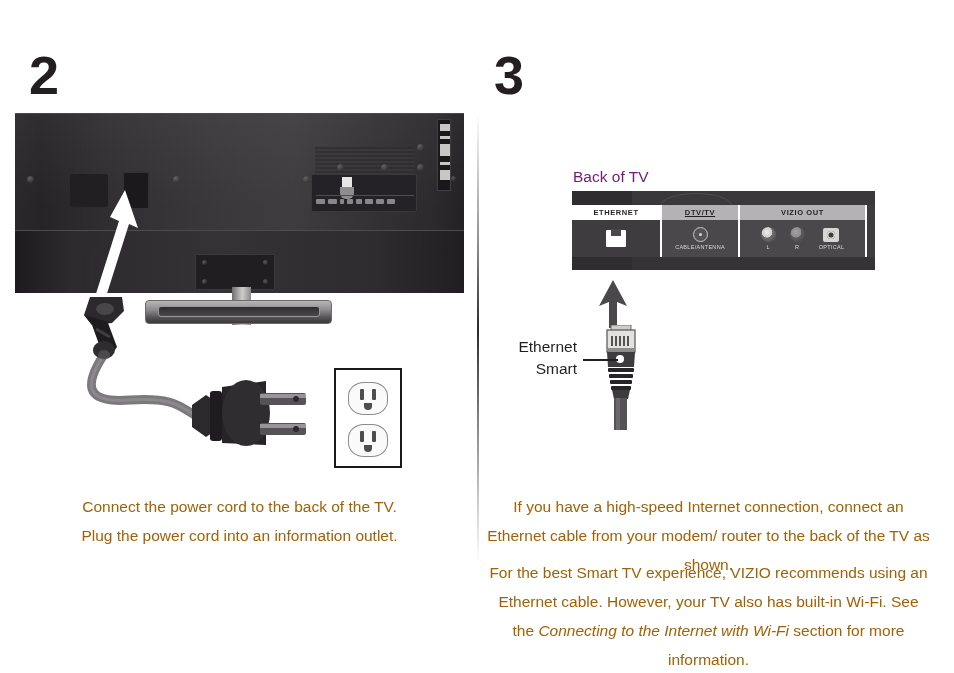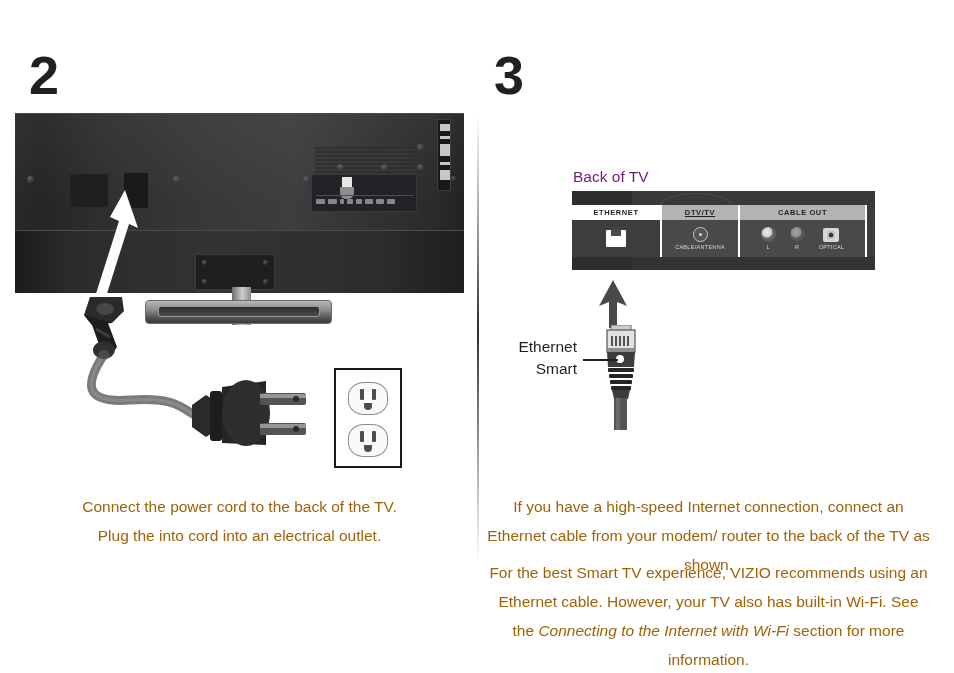--- a/index.html
+++ b/index.html
@@ -405,21 +405,21 @@
     </div>
   </div>
 
   <div id="tv-stand-neck"></div>
   <div id="tv-stand-base">
     <div id="tv-stand-inner"></div>
   </div>
 
   <div class="caption" id="step2-caption">
     <div>Connect the power cord to the back of the TV.</div>
-    <div>Plug the into cord into an electrical outlet.</div>
+    <div>Plug the power cord into an information outlet.</div>
   </div>
 
   <div id="divider"></div>
 
   <div class="step-num" id="step3-num">3</div>
 
   <div id="back-of-tv-label">Back of TV</div>
 
   <div id="panel">
     <div id="panel-top">
@@ -442,21 +442,21 @@
       <div class="group-body">
         <div class="port-item">
           <div class="coax"></div>
           <div class="port-cap">CABLE/ANTENNA</div>
         </div>
       </div>
     </div>
     <div class="grp-sep" style="left:166px; top:14px; bottom:13px;"></div>
 
     <div class="port-group" id="grp-aud">
-      <div class="group-hdr">CABLE OUT</div>
+      <div class="group-hdr">VIZIO OUT</div>
       <div class="group-body">
         <div class="port-item">
           <div class="rca"></div>
           <div class="port-cap">L</div>
         </div>
         <div class="port-item">
           <div class="rca dim"></div>
           <div class="port-cap">R</div>
         </div>
         <div class="port-item">

